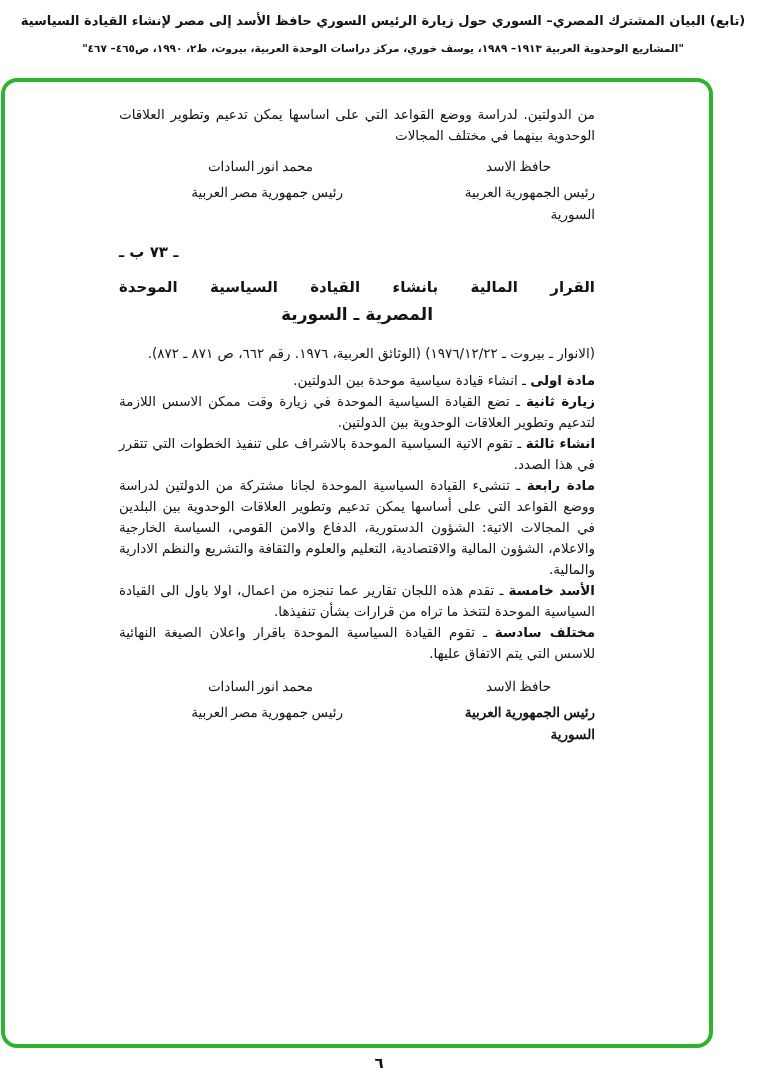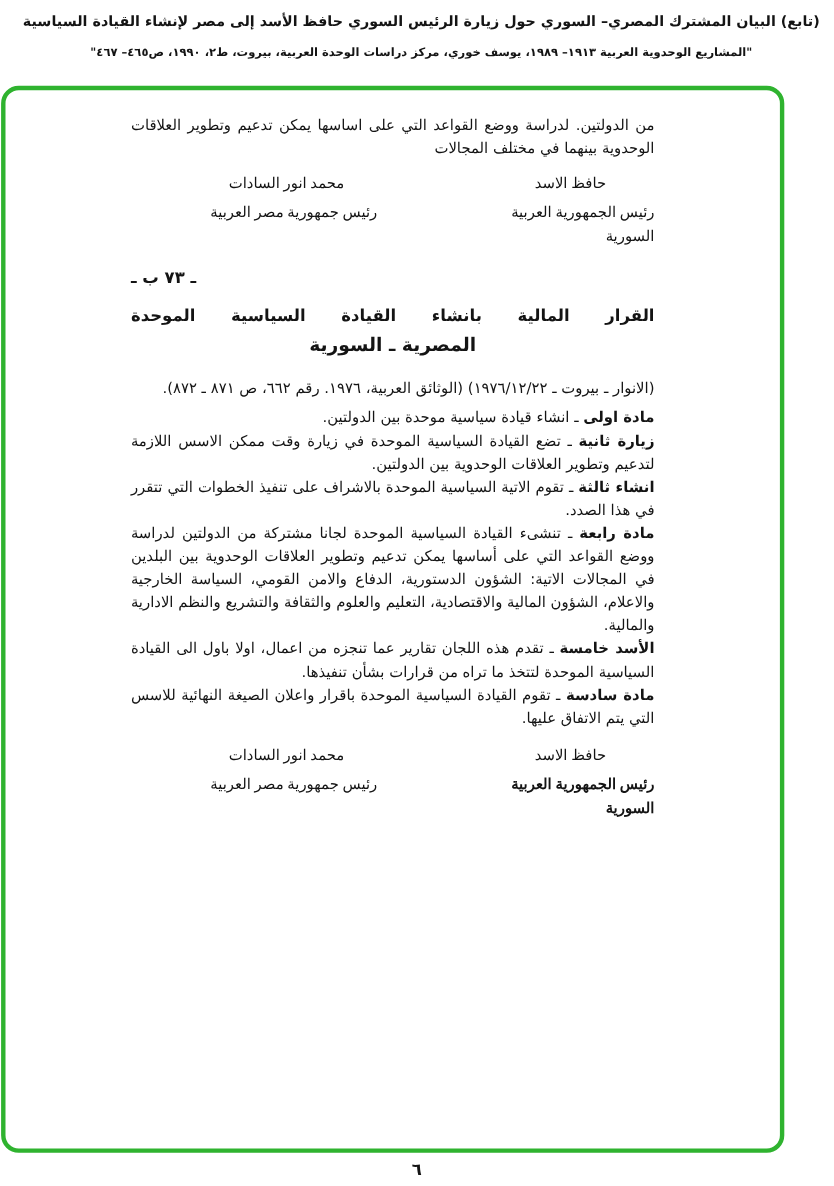--- a/index.html
+++ b/index.html
@@ -111,21 +111,21 @@
     </p>
     <p class="par">
       <strong class="lead">مادة رابعة</strong>
       <span>ـ تنشىء القيادة السياسية الموحدة لجانا مشتركة من الدولتين لدراسة ووضع القواعد التي على أساسها يمكن تدعيم وتطوير العلاقات الوحدوية بين البلدين في المجالات الاتية: الشؤون الدستورية، الدفاع والامن القومي، السياسة الخارجية والاعلام، الشؤون المالية والاقتصادية، التعليم والعلوم والثقافة والتشريع والنظم الادارية والمالية.</span>
     </p>
     <p class="par">
       <strong class="lead">الأسد خامسة</strong>
       <span>ـ تقدم هذه اللجان تقارير عما تنجزه من اعمال، اولا باول الى القيادة السياسية الموحدة لتتخذ ما تراه من قرارات بشأن تنفيذها.</span>
     </p>
     <p class="par">
-      <strong class="lead">مادة سادسة</strong>
+      <strong class="lead">مختلف سادسة</strong>
       <span>ـ تقوم القيادة السياسية الموحدة باقرار واعلان الصيغة النهائية للاسس التي يتم الاتفاق عليها.</span>
     </p>
   </div>
 
   <div class="sig sig-bottom bold-right">
     <div class="sig-col col-right">
       <div class="name">حافظ الاسد</div>
       <div class="title">رئيس الجمهورية العربية</div>
       <div class="title">السورية</div>
     </div>

